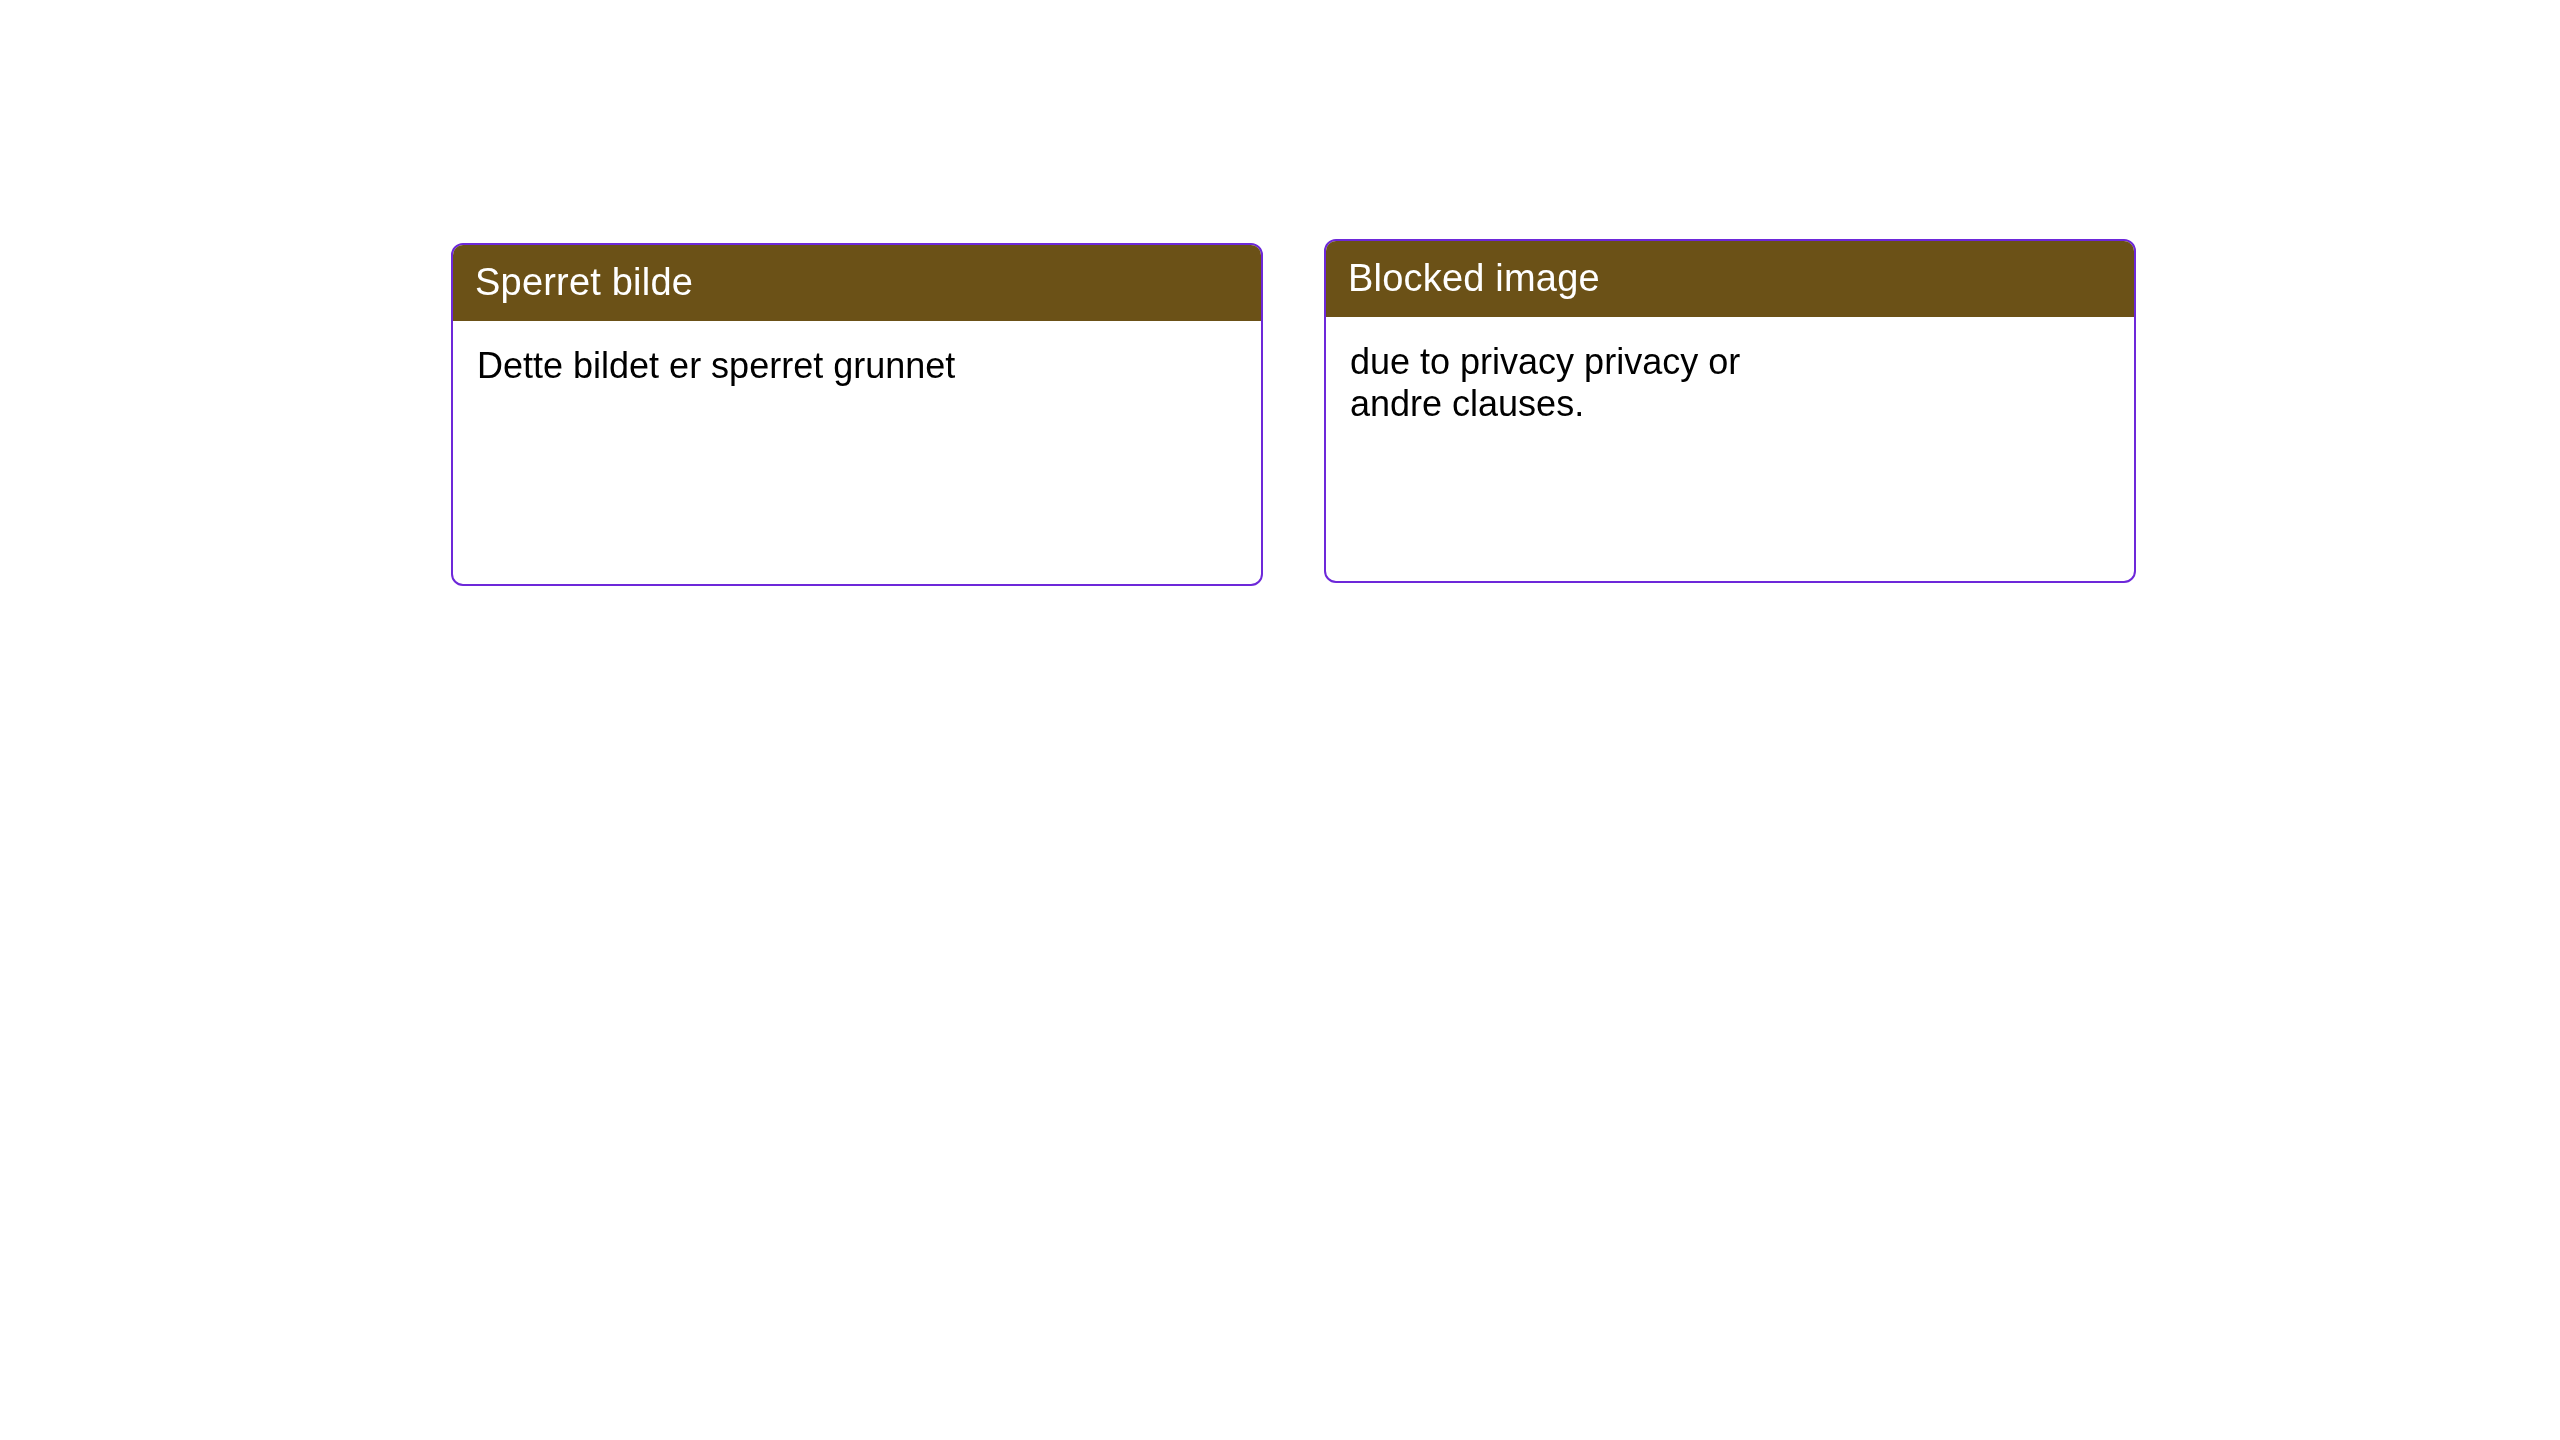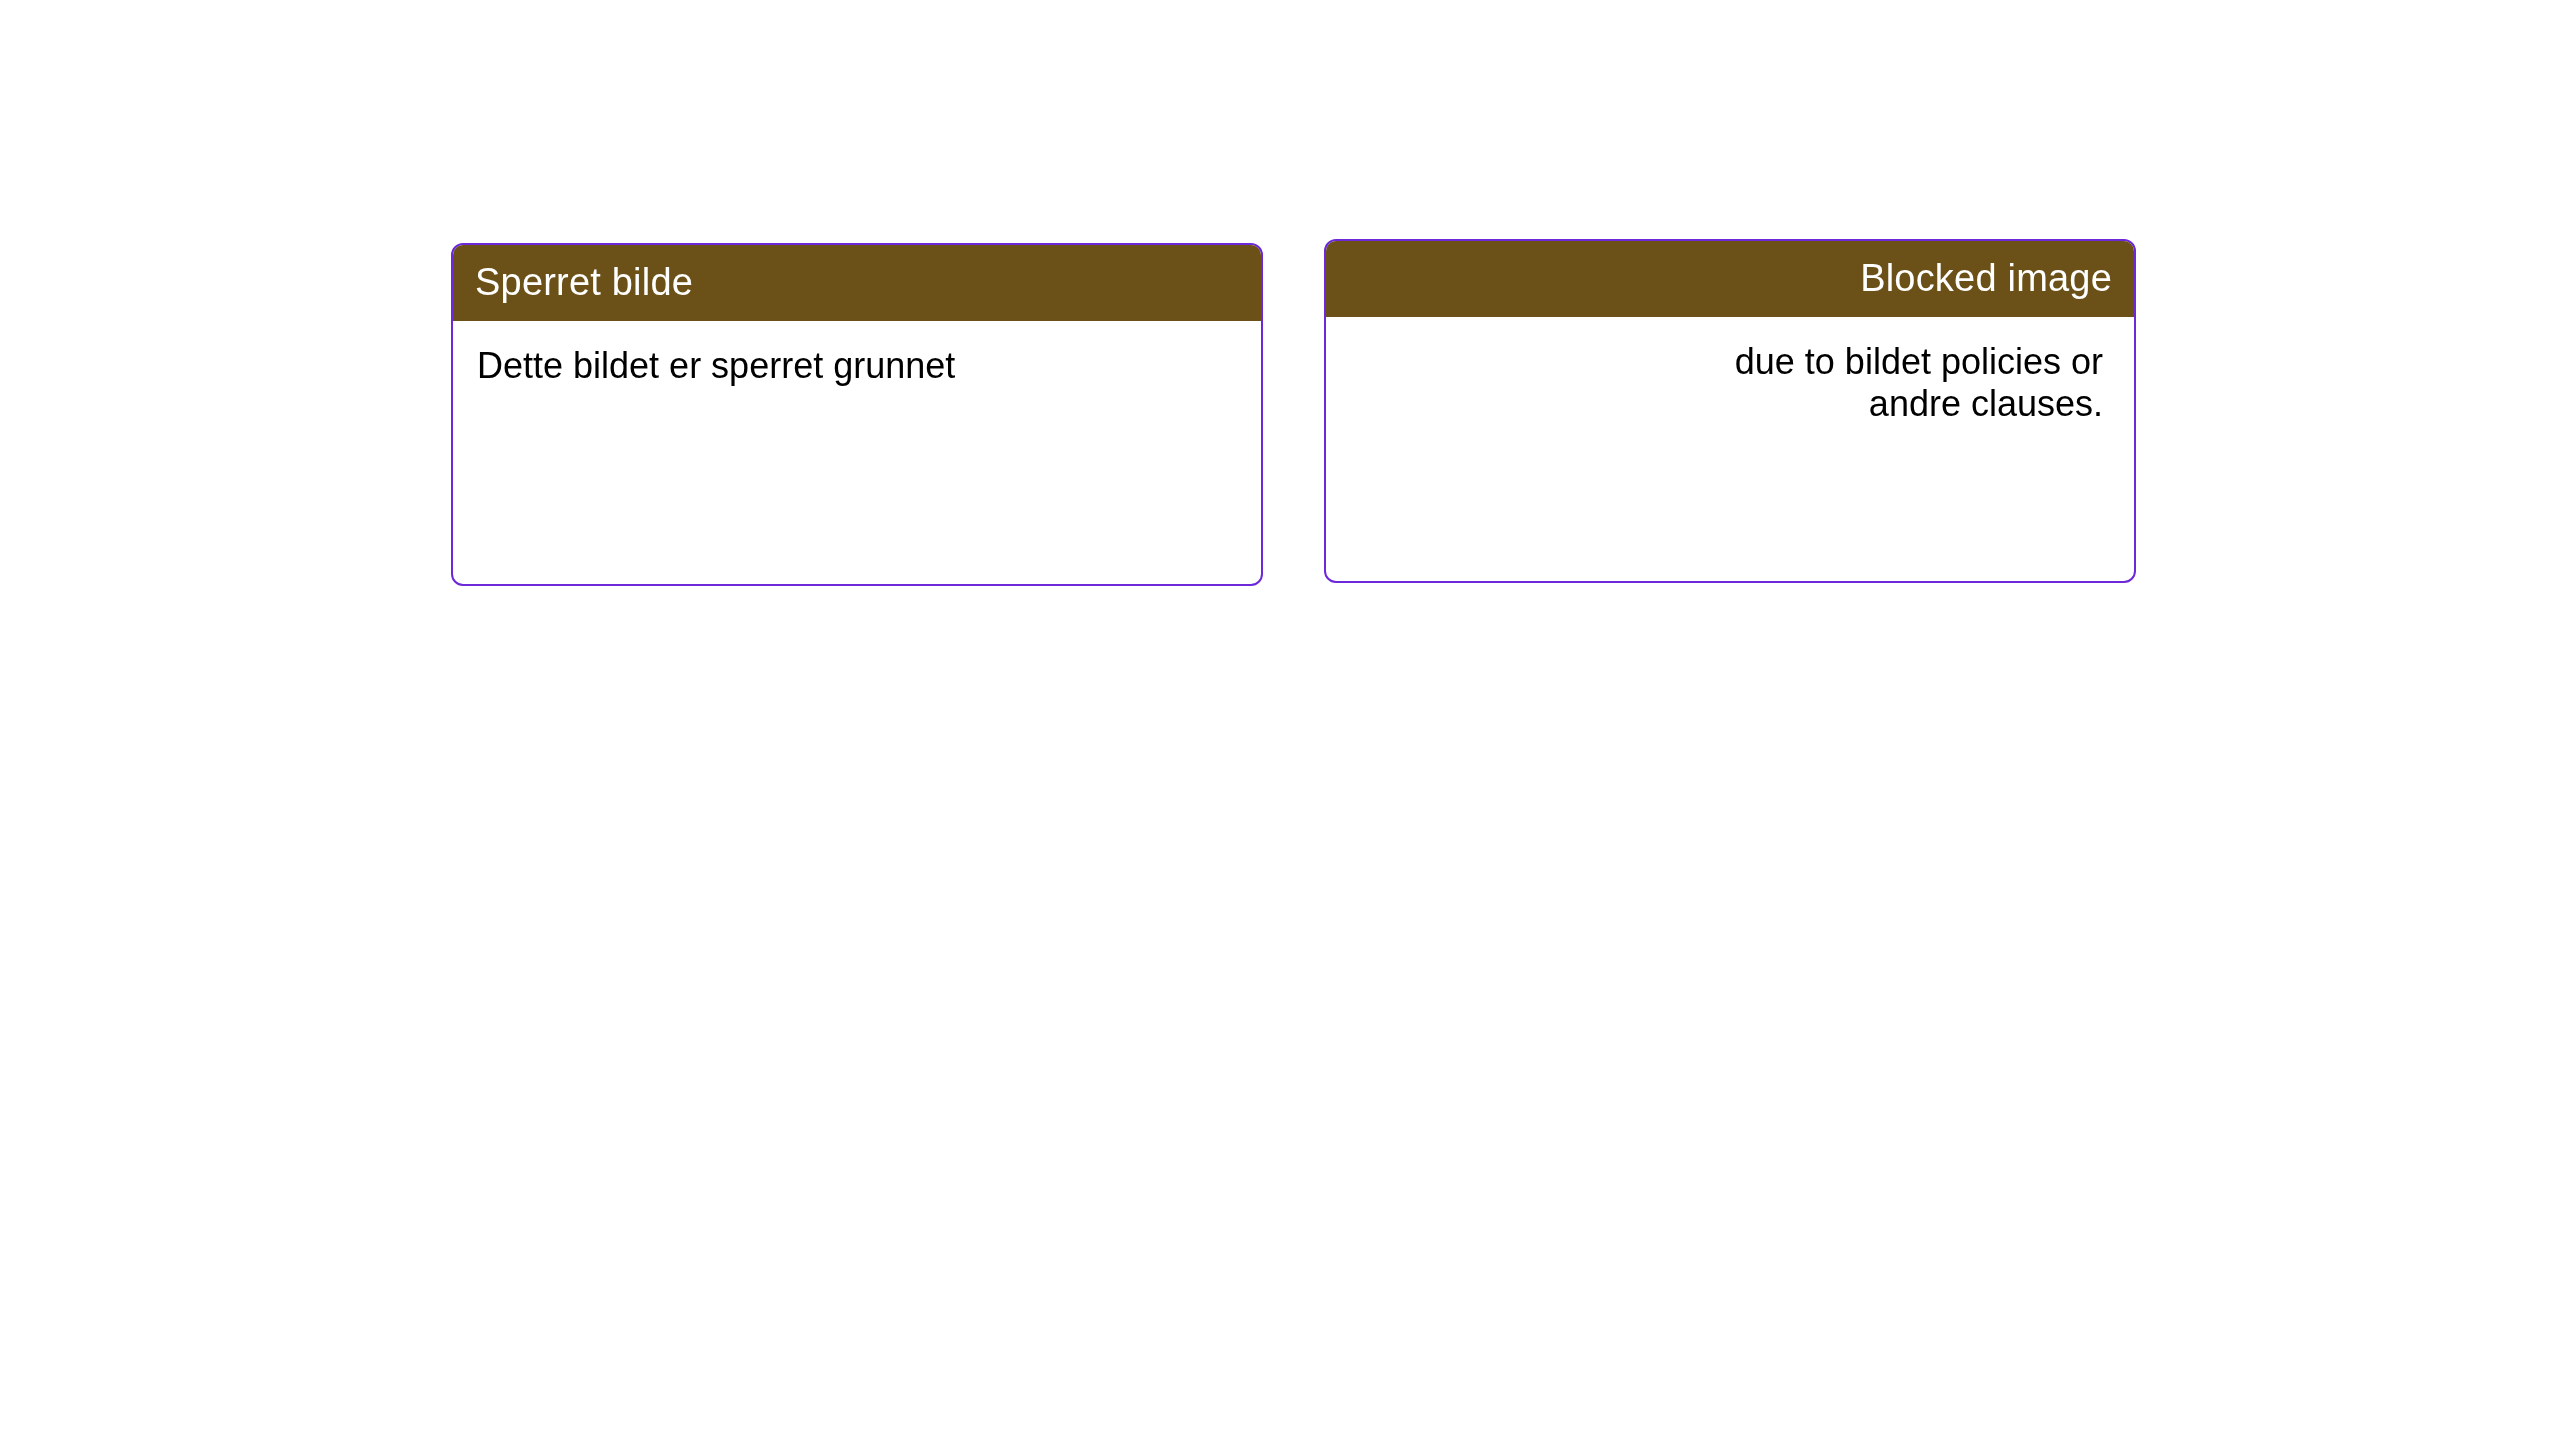--- a/index.html
+++ b/index.html
@@ -58,36 +58,35 @@
     width: 812px;
     height: 343px;
   }
 
   
   #panel-en {
     left: 1324px;
     top: 239px;
     width: 812px;
     height: 344px;
-    text-align: right;
   }
 </style>
 </head>
 <body>
 
 <div id="stage">
 
   <div class="panel" id="panel-no">
     <div class="panel-header">Sperret bilde</div>
     <div class="panel-body">
       <div class="line">Dette bildet er sperret grunnet</div>
     </div>
   </div>
 
   <div class="panel" id="panel-en">
     <div class="panel-header">Blocked image</div>
     <div class="panel-body">
-      <div class="line">due to bildet policies or</div>
+      <div class="line">due to privacy privacy or</div>
       <div class="line">andre clauses.</div>
     </div>
   </div>
 
 </div>
 
 </body></html>

